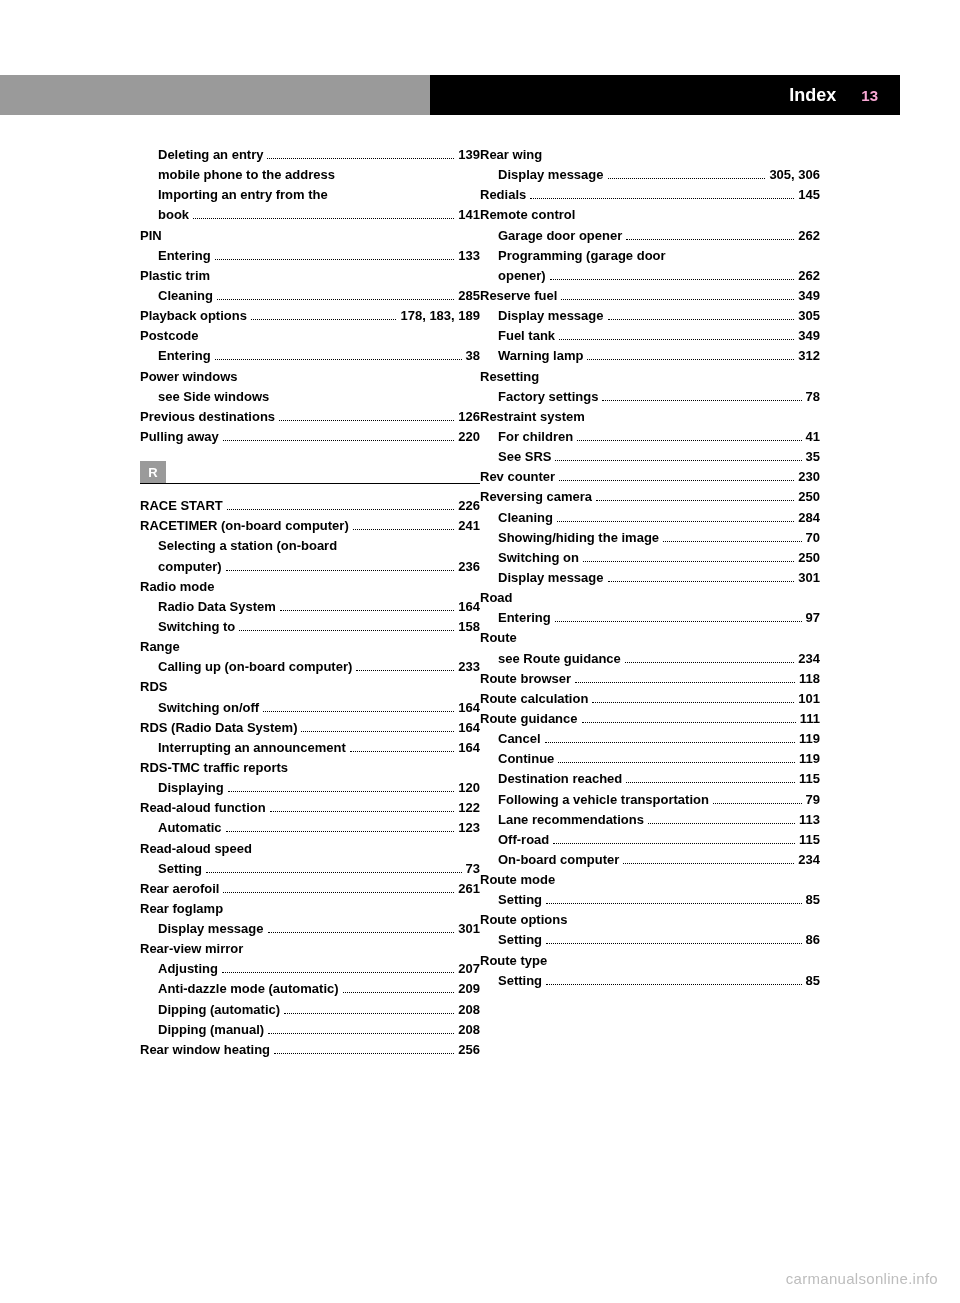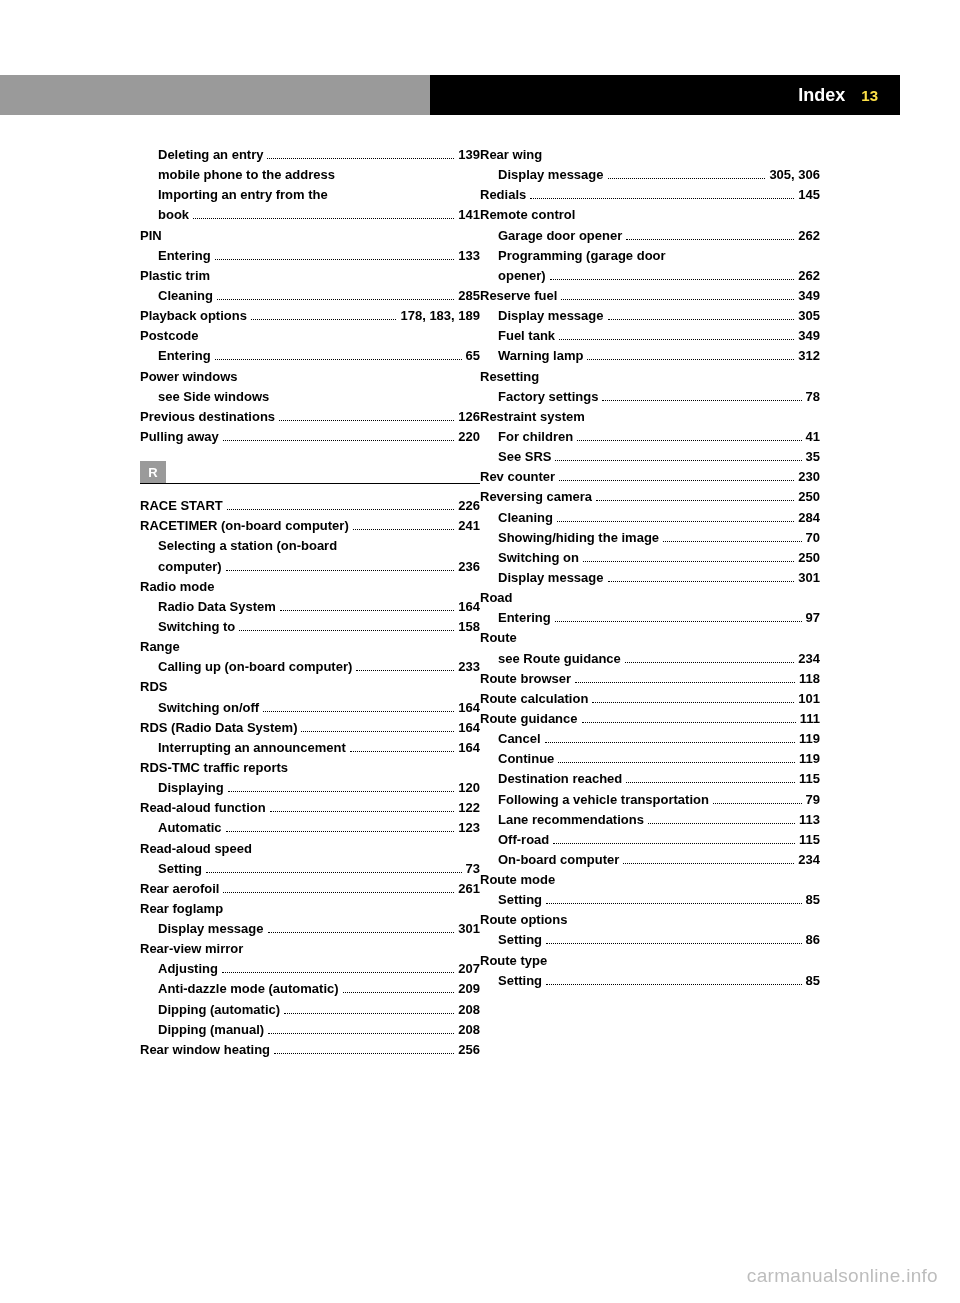--- a/index.html
+++ b/index.html
@@ -27,29 +27,29 @@
     background: #9a9a9a;
     flex: 1;
   }
   .header-black {
     background: #000;
     width: 470px;
     display: flex;
     align-items: center;
     justify-content: flex-end;
     padding-right: 22px;
-    gap: 16px;
+    gap: 25px;
   }
   .header-title {
     color: #fff;
     font-size: 18px;
     font-weight: bold;
   }
   .header-page {
-    color: #fde047;
+    color: #f9a8d4;
     font-size: 15px;
     font-weight: bold;
   }
   .header-right {
     width: 60px;
     background: #fff;
   }
   .columns {
     display: flex;
     margin-top: 70px;
@@ -90,21 +90,21 @@
   .section-line {
     border-bottom: 1px solid #000;
     margin-bottom: 12px;
     width: 100%;
   }
   .section-wrap { display: flex; flex-direction: column; }
   .watermark {
     position: absolute;
     bottom: 16px;
     right: 22px;
-    font-size: 19px;
+    font-size: 15px;
     color: #bdbdbd;
     font-weight: normal;
     letter-spacing: 0.3px;
   }
 </style>
 </head>
 <body>
 
 <div class="header-bar">
   <div class="header-grey"></div>
@@ -154,21 +154,21 @@
           <span class="label">Playback options</span>
           <span class="dots"></span>
           <span class="pg">178, 183, 189</span>
         </div>
         <div class="entry nopage">
           <span class="label">Postcode</span>
         </div>
         <div class="sub">
           <span class="label">Entering</span>
           <span class="dots"></span>
-          <span class="pg">65</span>
+          <span class="pg">38</span>
         </div>
         <div class="entry nopage">
           <span class="label">Power windows</span>
         </div>
         <div class="sub nopage">
           <span class="label">see Side windows</span>
         </div>
         <div class="entry">
           <span class="label">Previous destinations</span>
           <span class="dots"></span>

